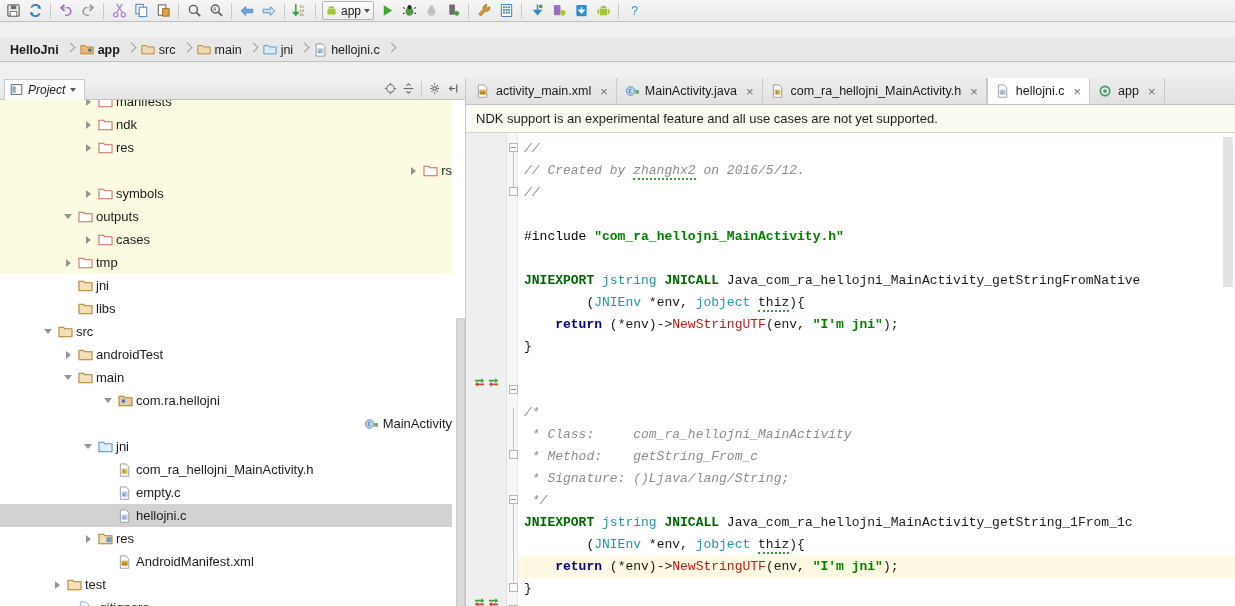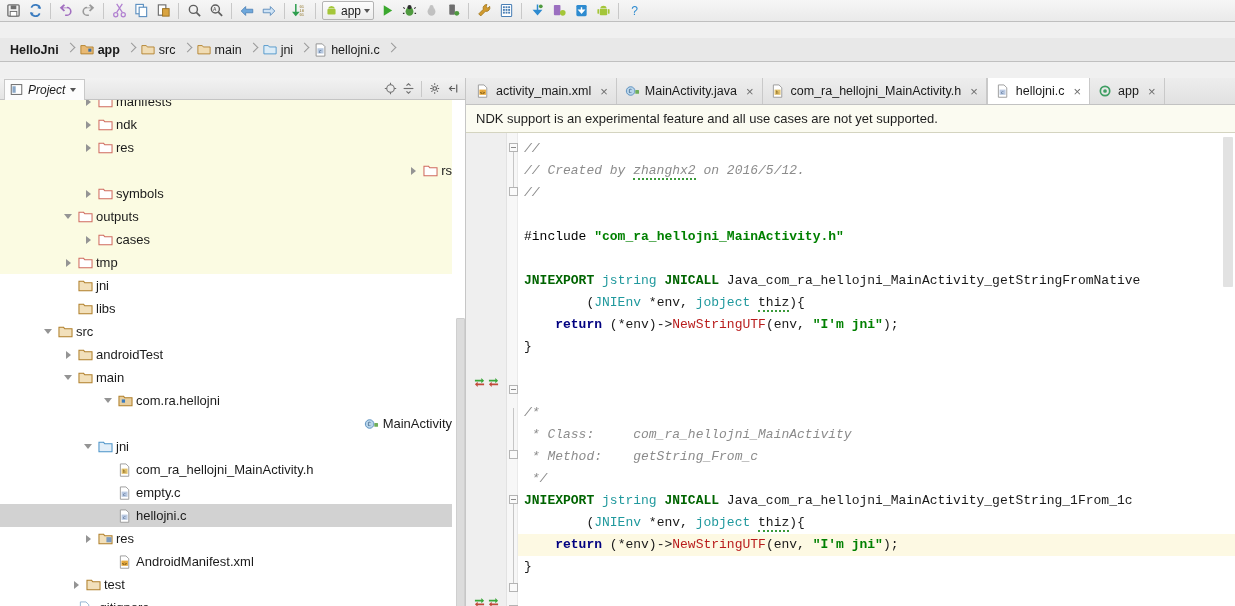--- a/index.html
+++ b/index.html
@@ -690,21 +690,21 @@
               <span class="twisty"></span>
               <span class="ico">
                 <svg width="15" height="14" viewBox="0 0 16 15">
                   <path d="M2.5 1h6l3 3v10.2h-9z" fill="#fff" stroke="#9a9a9a" stroke-width="1"></path>
                   <rect x="3.6" y="6" width="7" height="5.6" fill="#e6a93c"></rect>
                   <text x="4.3" y="10.4" font-size="4.4" fill="#3a2a06" font-family="monospace">&lt;&gt;</text>
                 </svg>
               </span>
               <span class="label">AndroidManifest.xml</span>
             </div>
-            <div class="row" style="padding-left: 68px;">
+            <div class="row" style="padding-left: 49px;">
               <span class="twisty">
                 <i></i>
               </span>
               <span class="ico">
                 <svg width="15" height="14" viewBox="0 0 16 15">
                   <path d="M1 2.5h5l1.2 1.6H15V12.5H1z" fill="#f2e0bb" stroke="#b07f2a" stroke-width="1.1"></path>
                 </svg>
               </span>
               <span class="label">test</span>
             </div>
@@ -834,20 +834,21 @@
             <div class="cl">&nbsp;</div>
             <div class="cl"><span class="t-mac">JNIEXPORT</span><span class="t-plain"> </span><span class="t-type">jstring</span><span class="t-plain"> </span><span class="t-mac">JNICALL</span><span class="t-plain"> Java_com_ra_hellojni_MainActivity_getStringFromNative</span></div>
             <div class="cl"><span class="t-plain">        (</span><span class="t-type">JNIEnv</span><span class="t-plain"> *env, </span><span class="t-type">jobject</span><span class="t-plain"> </span><span class="t-plain t-typo">thiz</span><span class="t-plain">){</span></div>
             <div class="cl"><span class="t-plain">    </span><span class="t-kw">return</span><span class="t-plain"> (*env)-&gt;</span><span class="t-fn">NewStringUTF</span><span class="t-plain">(env, </span><span class="t-str">"I'm jni"</span><span class="t-plain">);</span></div>
             <div class="cl"><span class="t-plain">}</span></div>
             <div class="cl">&nbsp;</div>
             <div class="cl">&nbsp;</div>
             <div class="cl"><span class="t-cmt">/*</span></div>
             <div class="cl"><span class="t-cmt"> * Class:     com_ra_hellojni_MainActivity</span></div>
             <div class="cl"><span class="t-cmt"> * Method:    getString_From_c</span></div>
+            <div class="cl"><span class="t-cmt"> * Signature: ()Ljava/lang/String;</span></div>
             <div class="cl"><span class="t-cmt"> */</span></div>
             <div class="cl"><span class="t-mac">JNIEXPORT</span><span class="t-plain"> </span><span class="t-type">jstring</span><span class="t-plain"> </span><span class="t-mac">JNICALL</span><span class="t-plain"> Java_com_ra_hellojni_MainActivity_getString_1From_1c</span></div>
             <div class="cl"><span class="t-plain">        (</span><span class="t-type">JNIEnv</span><span class="t-plain"> *env, </span><span class="t-type">jobject</span><span class="t-plain"> </span><span class="t-plain t-typo">thiz</span><span class="t-plain">){</span></div>
             <div class="cl hl"><span class="t-plain">    </span><span class="t-kw">return</span><span class="t-plain"> (*env)-&gt;</span><span class="t-fn">NewStringUTF</span><span class="t-plain">(env, </span><span class="t-str">"I'm jni"</span><span class="t-plain">);</span></div>
             <div class="cl"><span class="t-plain">}</span></div>
           </div>
         <div class="vscroll-right"></div>
       </div>
     </div>
   </div>

